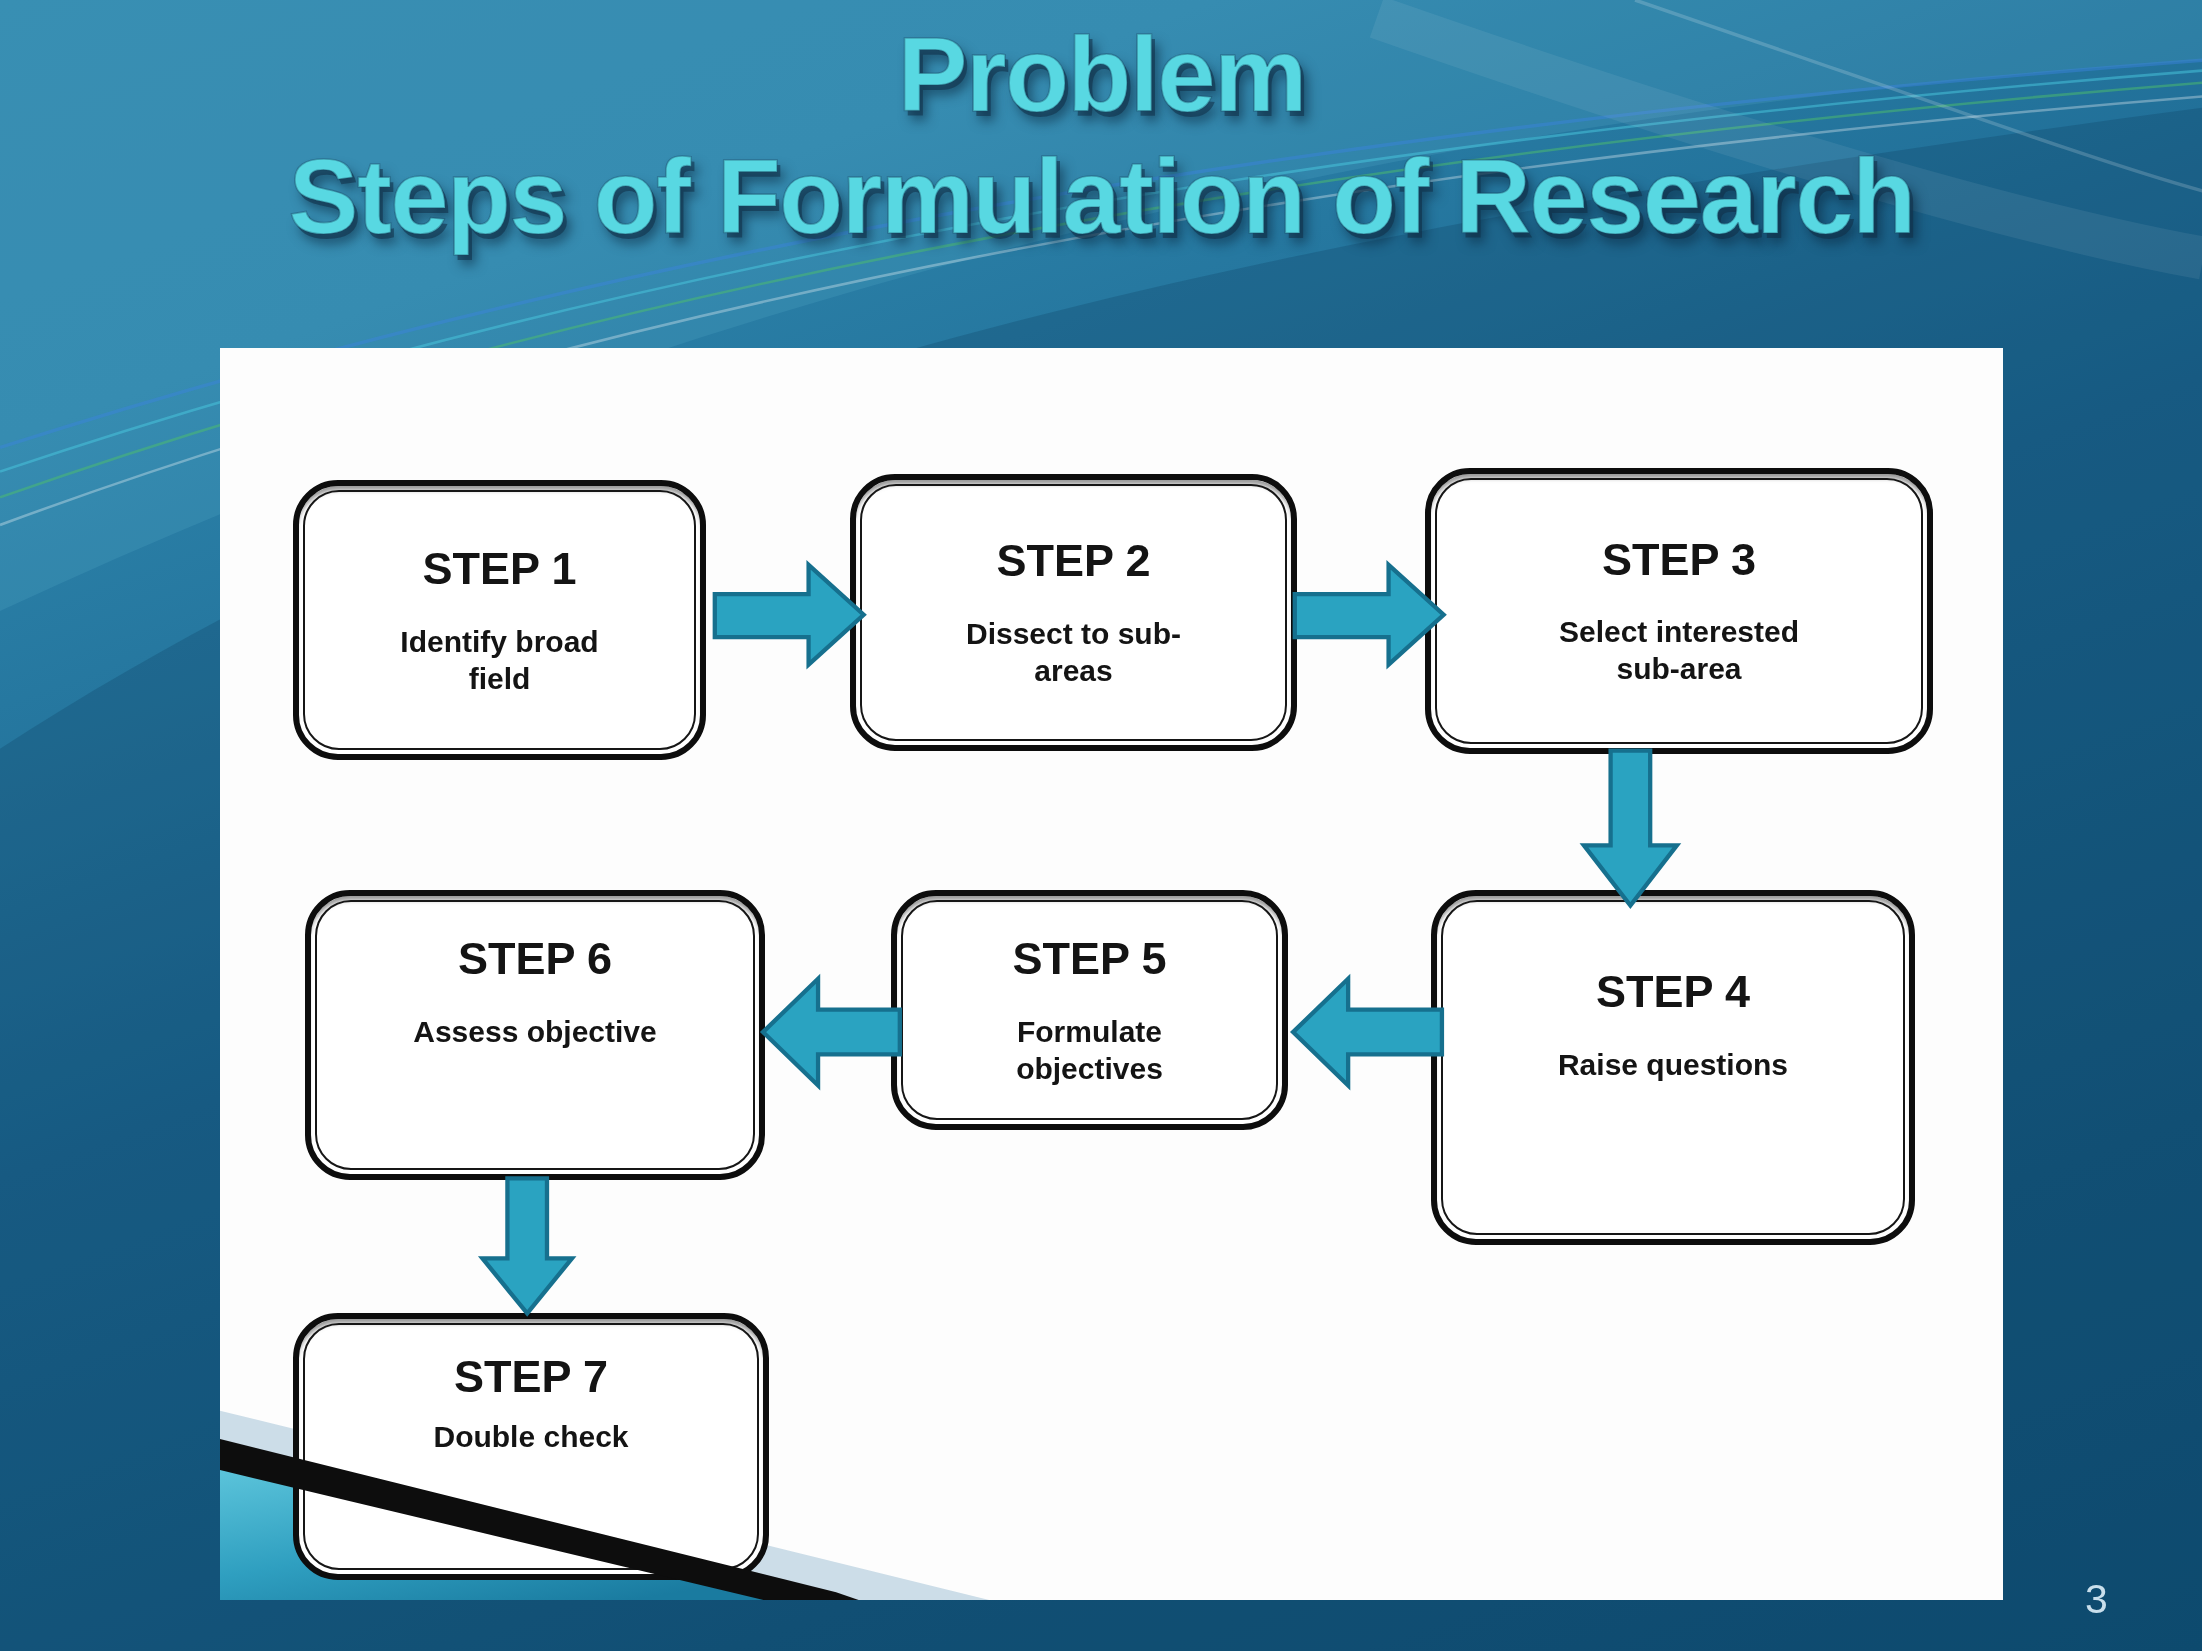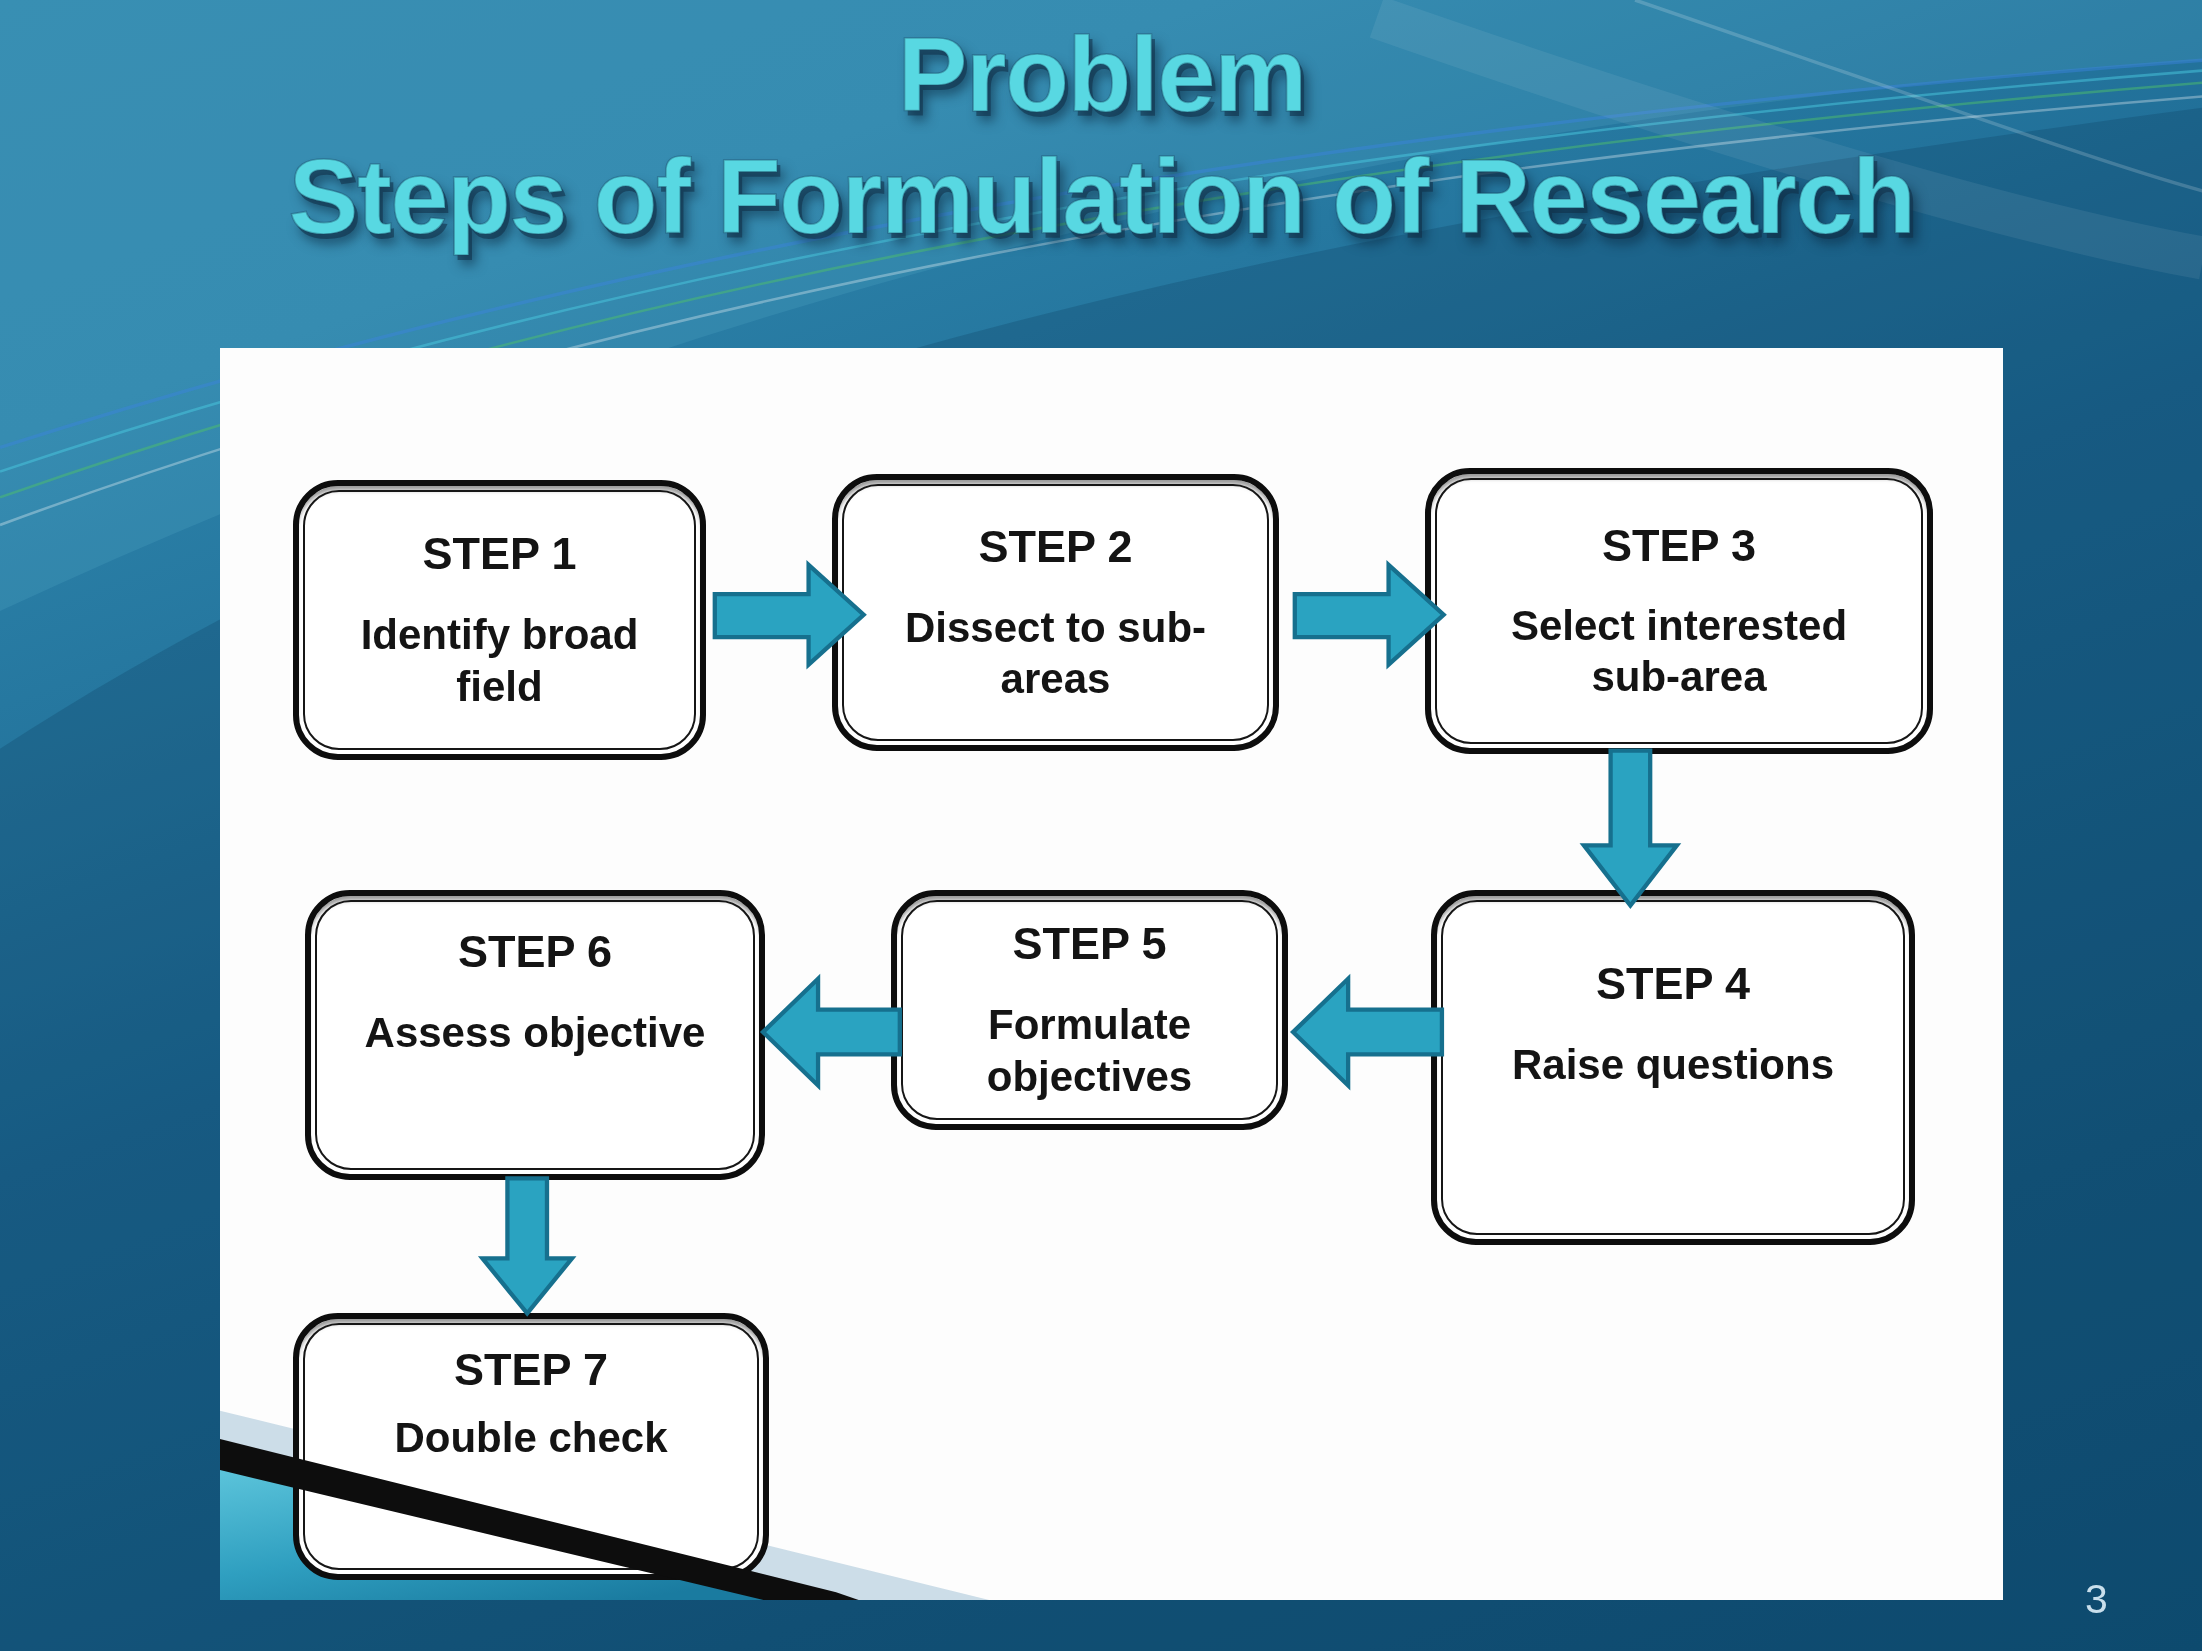--- a/index.html
+++ b/index.html
@@ -28,24 +28,24 @@
     background:#fff;border:6px solid #0d0d0d;border-radius:45px;
     display:flex;flex-direction:column;align-items:center;justify-content:center;
     gap:29px;text-align:center;color:#141414;
     box-shadow:inset 0 6.9px 4.3px -2.6px rgba(70,70,70,.55);
   }
   .step-box::before{
     content:"";position:absolute;inset:4.3px;border:2.6px solid #161616;
     border-radius:36px;pointer-events:none;
   }
   .step-box .step-title{font-weight:bold;font-size:45px;letter-spacing:0px;}
-  .step-box .step-body{font-weight:bold;font-size:42px;line-height:1.22;white-space:pre-line;}
+  .step-box .step-body{font-weight:bold;font-size:30px;line-height:1.22;white-space:pre-line;}
   .step-box.high{padding-bottom:86px;}
   #box-1{left:73px;top:120px;width:413px;height:280px;margin-top:12px;}
-  #box-2{left:612px;top:126px;width:447px;height:277px;}
+  #box-2{left:630px;top:126px;width:447px;height:277px;}
   #box-3{left:1205px;top:120px;width:508px;height:286px;gap:28px;}
   #box-4{left:1211px;top:542px;width:484px;height:355px;}
   #box-5{left:671px;top:542px;width:397px;height:240px;}
   #box-6{left:85px;top:542px;width:460px;height:290px;}
   #box-7{left:73px;top:965px;width:476px;height:267px;gap:16px;}
   #page-number{
     position:absolute;left:2058px;top:1576px;width:77px;z-index:2;
     font-size:41px;color:#c9dfec;text-align:center;
   }
   .arrow{fill:#2aa3c1;stroke:#16708e;stroke-width:5;}

